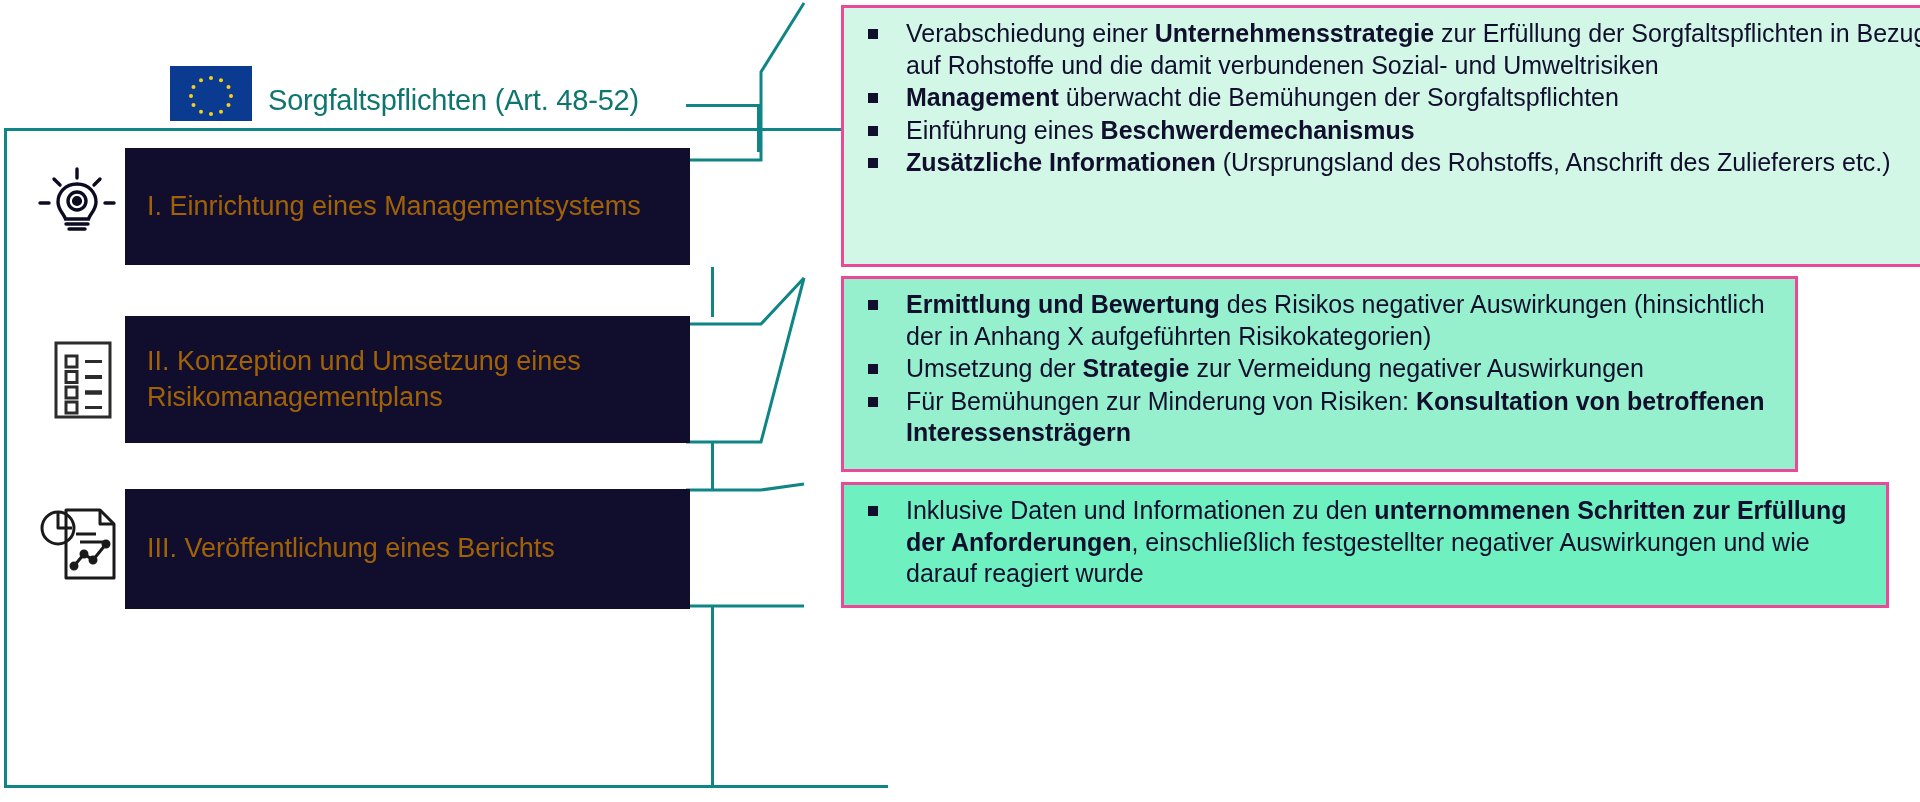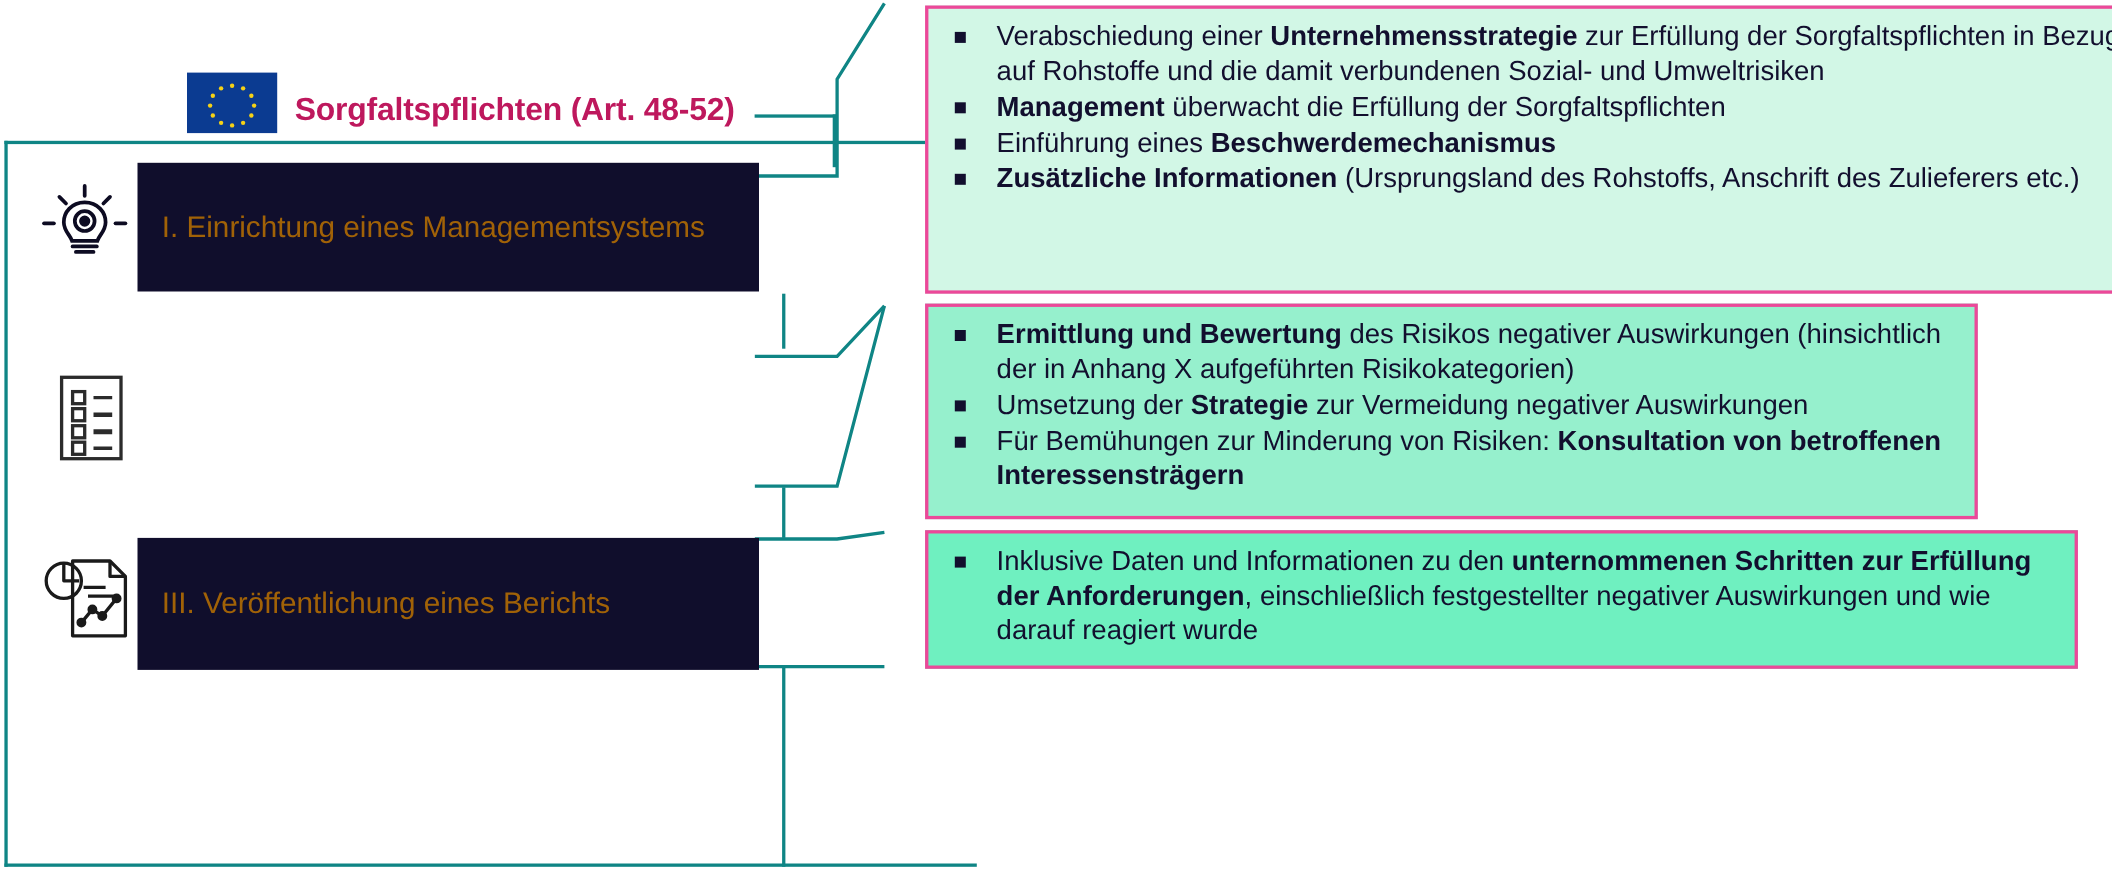--- a/index.html
+++ b/index.html
@@ -26,22 +26,22 @@
   
   .flag{
     position:absolute;left:170px;top:66px;width:82px;height:55px;
     background:#0b3b91;
   }
   .flag .stars{position:absolute;inset:0;}
 
   
   .title{
     position:absolute;left:268px;top:84px;
-    font-size:29px;font-weight:bold;letter-spacing:-0.2px;
-    white-space:nowrap;color:#be185d;
+    font-size:29px;font-weight:normal;letter-spacing:-0.2px;
+    white-space:nowrap;color:#0f766e;
   }
   .title-line{
     position:absolute;left:686px;top:104px;width:74px;height:3px;background:#0f8585;
   }
   .title-line-drop{
     position:absolute;left:757px;top:104px;width:3px;height:48px;background:#0f8585;
   }
 
   
   .stage{
@@ -152,40 +152,43 @@
       </g>
     </svg>
   </div>
   <div class="stage" id="stage-1">
     <span class="stage-text">I. Einrichtung eines Managementsystems</span>
   </div>
 
   <div class="callout" id="callout-1">
     <ul class="bullets">
         <li><span>Verabschiedung einer </span><b>Unternehmensstrategie</b><span> zur Erfüllung der  Sorgfaltspflichten in Bezug auf Rohstoffe und die damit verbundenen Sozial- und Umweltrisiken</span></li>
-        <li><b>Management</b><span> überwacht die Erfüllung der Sorgfaltspflichten</span></li>
+        <li><b>Management</b><span> überwacht die Bemühungen der Sorgfaltspflichten</span></li>
         <li><span>Einführung eines </span><b>Beschwerdemechanismus</b></li>
         <li><b>Zusätzliche Informationen</b><span> (Ursprungsland des Rohstoffs, Anschrift des Zulieferers etc.)</span></li>
       </ul>
   </div>
 
   <div class="stage-icon" id="icon-2">
     <svg width="86" height="86" viewBox="0 0 86 86">
       <g stroke="#2b2b2b" stroke-width="3" fill="none">
         <rect x="16" y="6" width="54" height="74"></rect>
         <rect x="26" y="19" width="11" height="11"></rect>
         <rect x="26" y="34.5" width="11" height="11"></rect>
         <rect x="26" y="50" width="11" height="11"></rect>
         <rect x="26" y="65" width="11" height="11"></rect>
         <line x1="45" y1="24.5" x2="62" y2="24.5" stroke-width="3"></line>
         <line x1="45" y1="40" x2="62" y2="40" stroke-width="4"></line>
         <line x1="45" y1="55.5" x2="62" y2="55.5" stroke-width="4.5"></line>
         <line x1="45" y1="70.5" x2="62" y2="70.5" stroke-width="3"></line>
       </g>
     </svg>
+  </div>
+  <div class="stage" id="stage-2">
+    <span class="stage-text">II. Konzeption und Umsetzung eines Risikomanagementplans</span>
   </div>
 
   <div class="callout" id="callout-2">
     <ul class="bullets">
         <li><b>Ermittlung und Bewertung</b><span> des Risikos negativer Auswirkungen (hinsichtlich der in Anhang X aufgeführten Risikokategorien)</span></li>
         <li><span>Umsetzung der </span><b>Strategie</b><span> zur Vermeidung negativer Auswirkungen</span></li>
         <li><span>Für Bemühungen zur Minderung von Risiken: </span><b>Konsultation von betroffenen Interessensträgern</b></li>
       </ul>
   </div>
 

